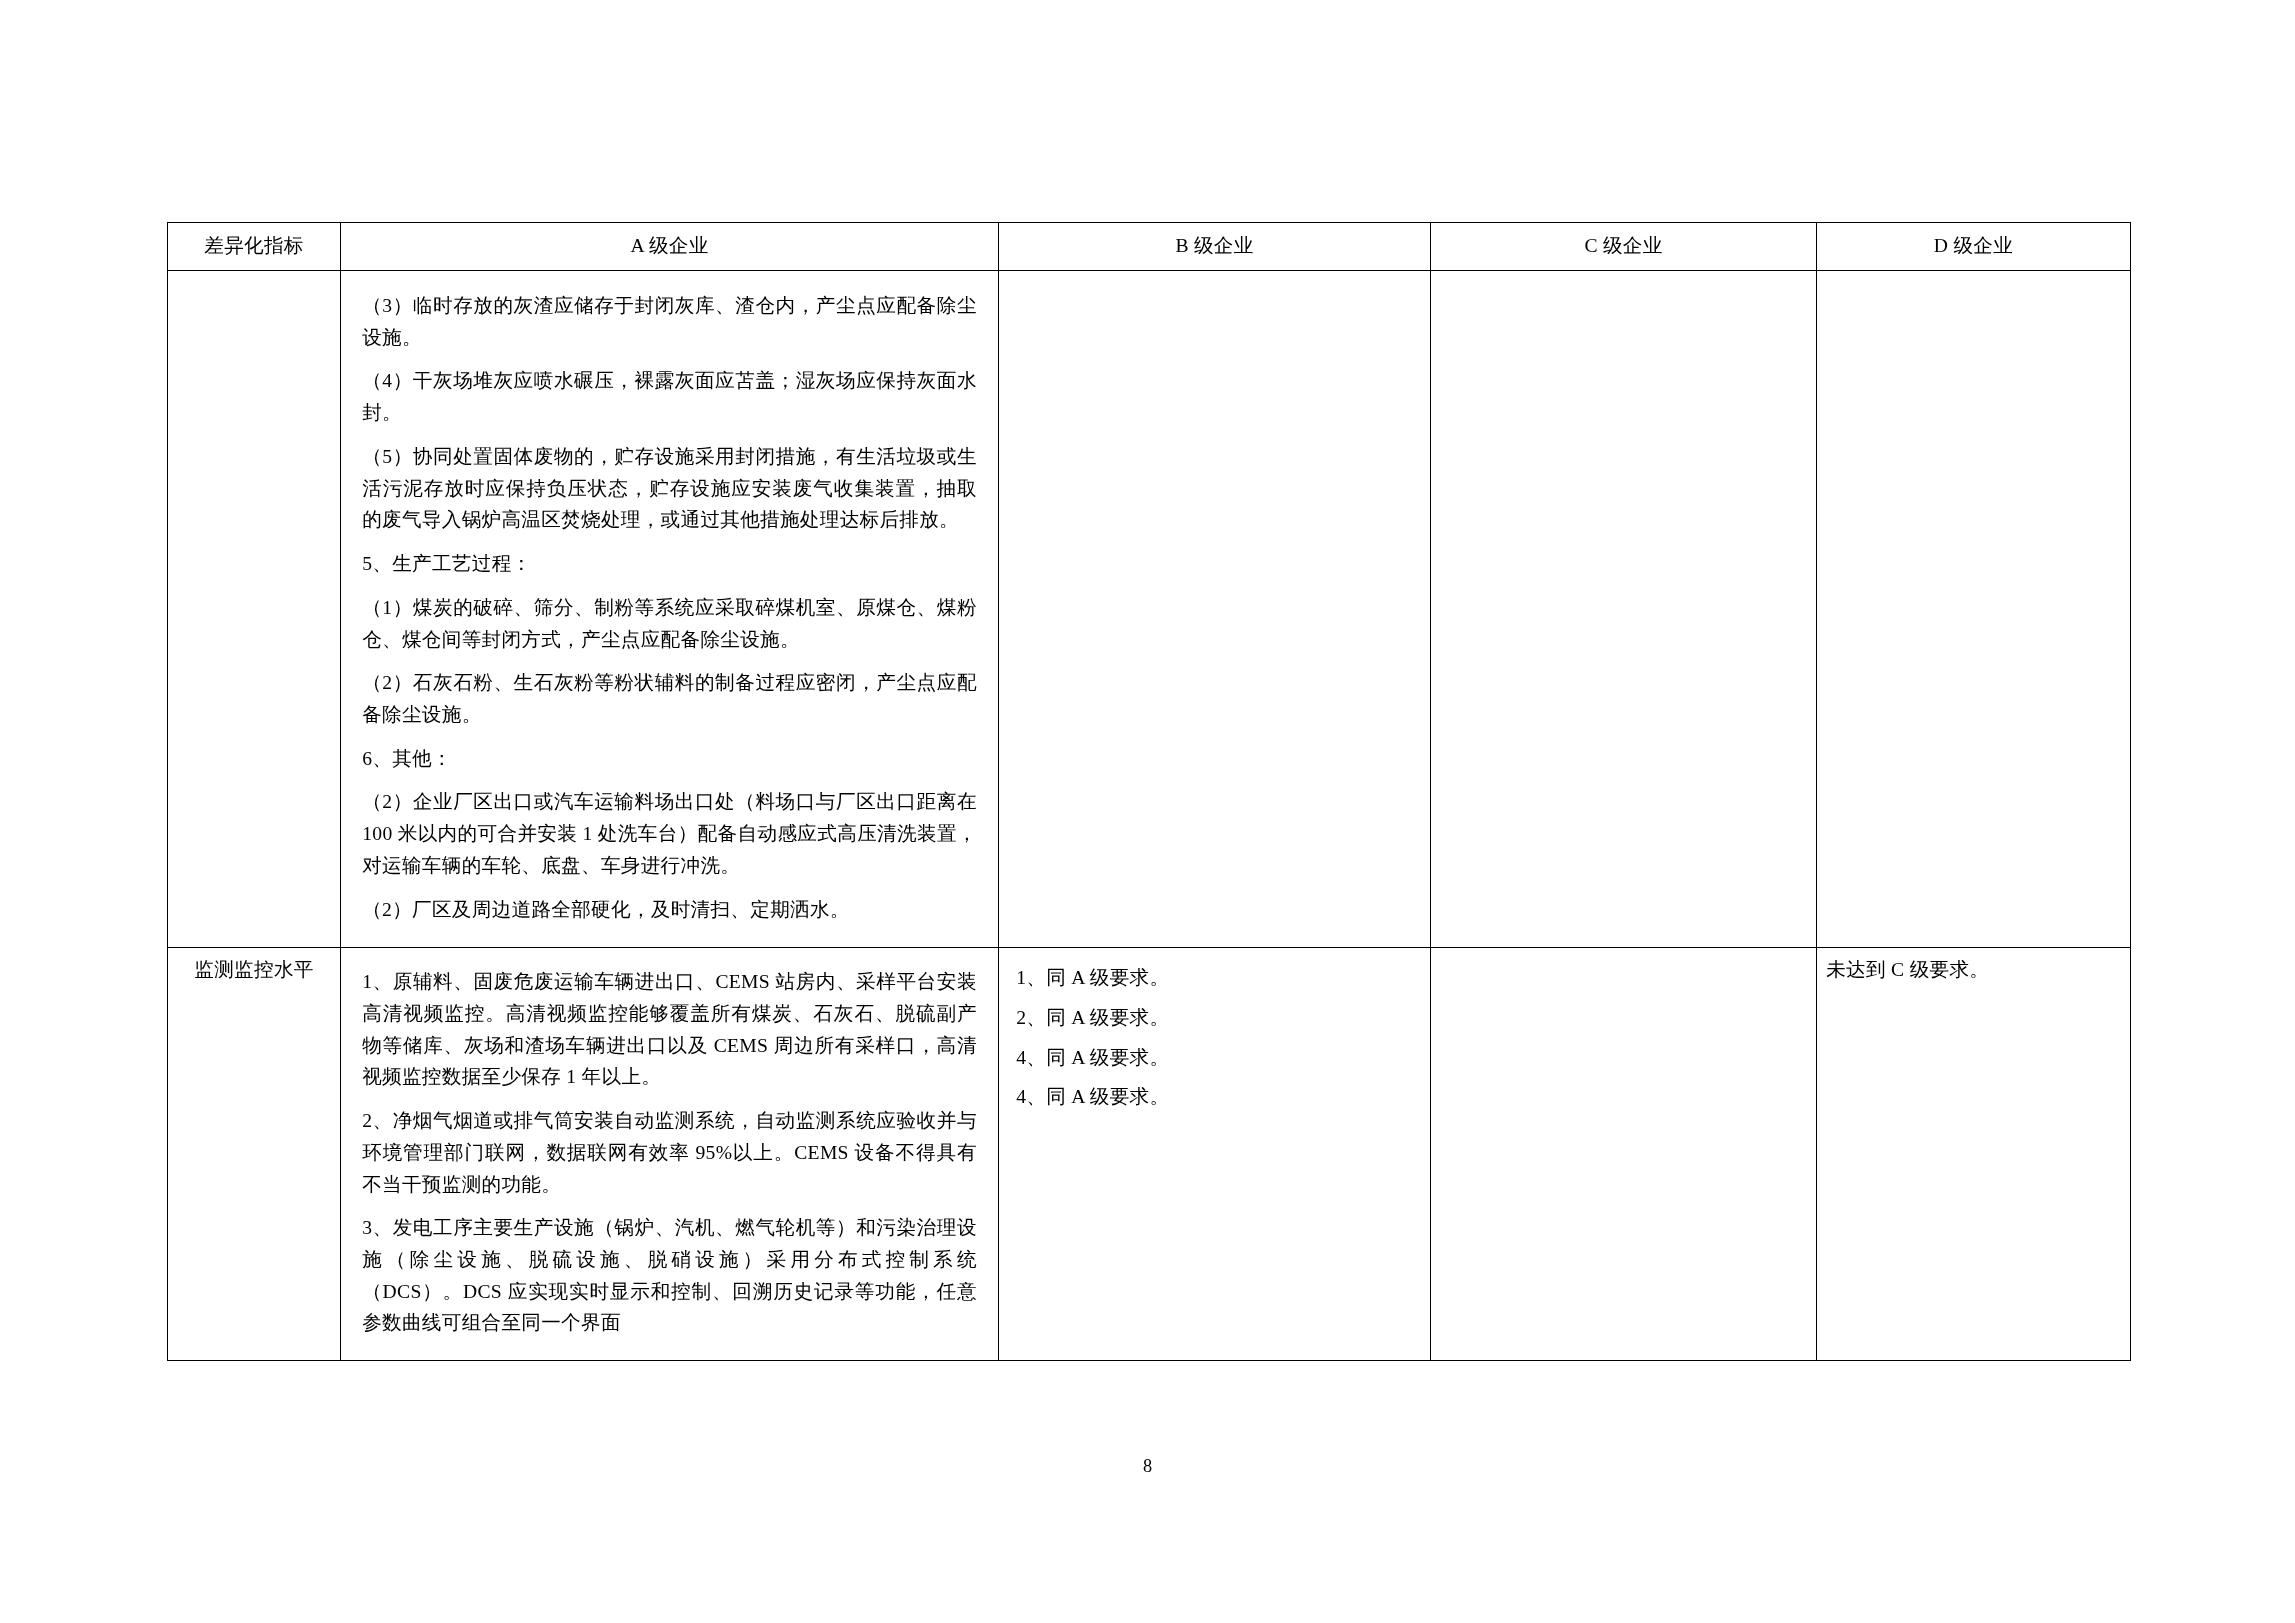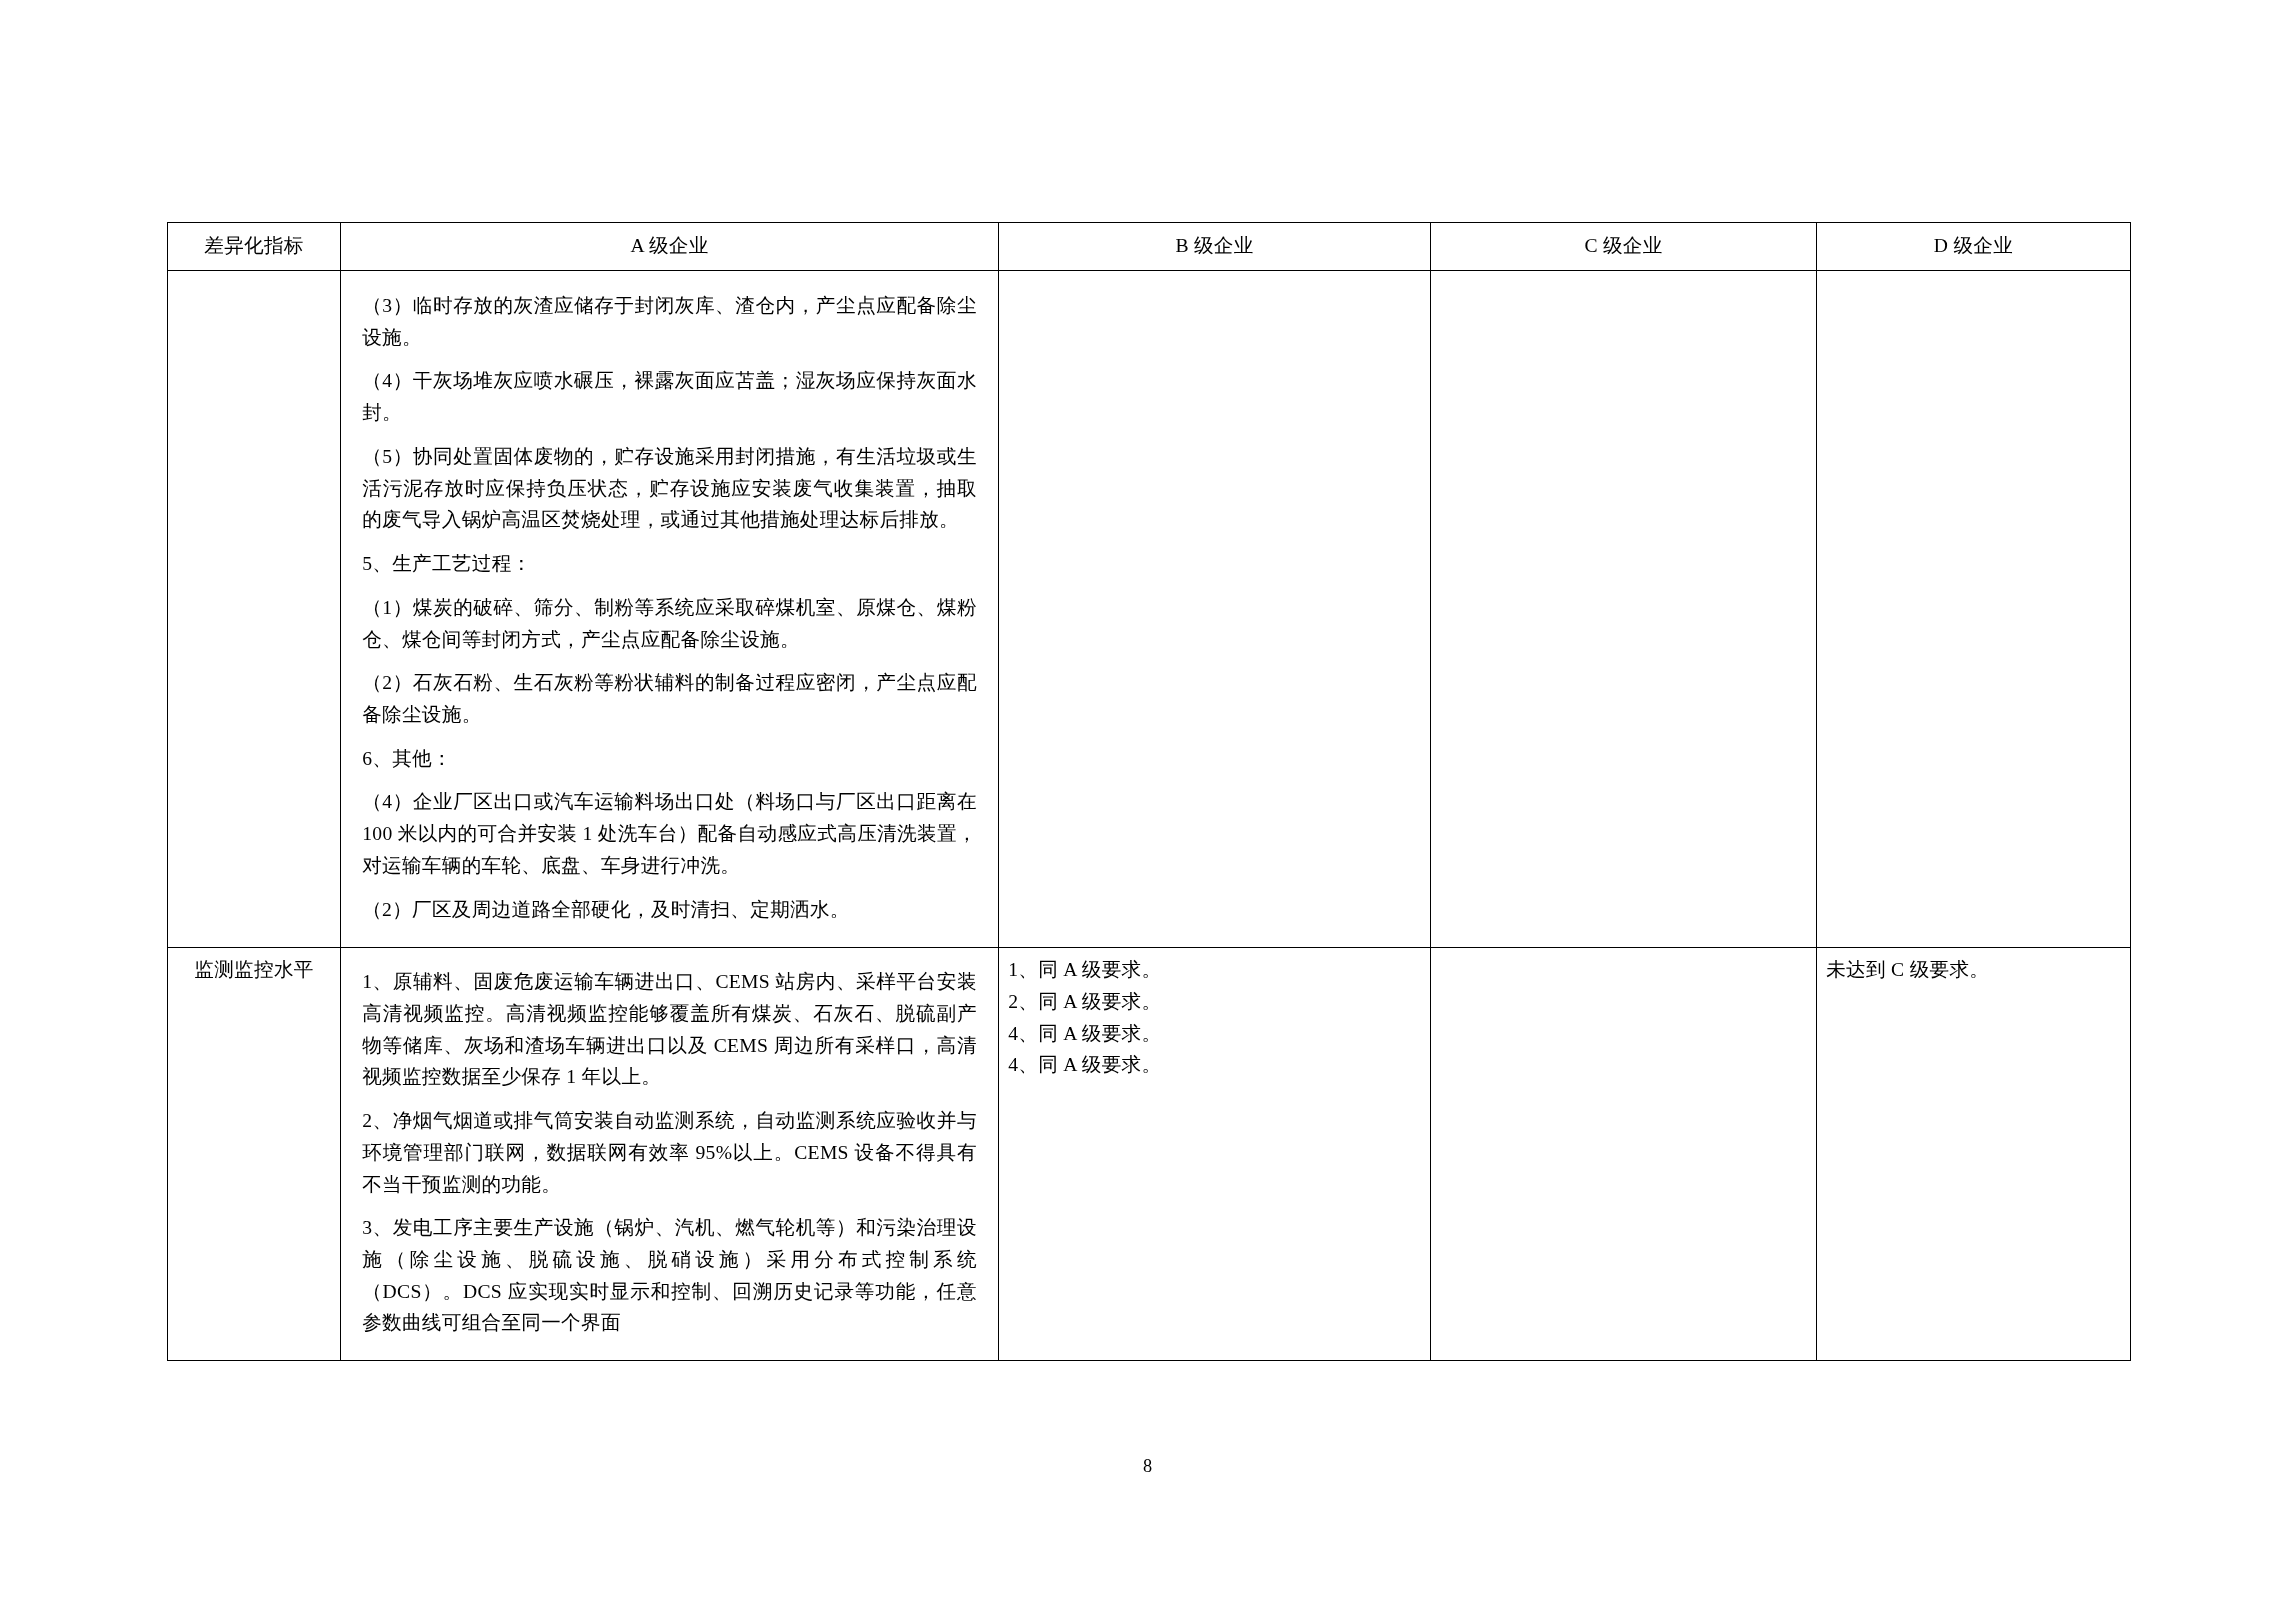--- a/index.html
+++ b/index.html
@@ -57,21 +57,21 @@
   .para {
     margin: 12px;
     text-align: justify;
     text-justify: inter-ideograph;
   }
   .idx-label {
     font-size: 19.6px;
     letter-spacing: 1.3px;
     margin-top: 8px;
   }
-  .b-list .para { margin: 0; }
+  .b-list .para { margin: 8px; }
   .bcell {
     vertical-align: middle;
   }
   .dcell {
     vertical-align: middle;
   }
   .page-number {
     position: absolute;
     top: 1456px;
     left: 0;
@@ -107,21 +107,21 @@
       <tr>
         <td class="cell-center-mid idx-label"></td>
         <td>
           <p class="para">（3）临时存放的灰渣应储存于封闭灰库、渣仓内，产尘点应配备除尘设施。</p>
           <p class="para">（4）干灰场堆灰应喷水碾压，裸露灰面应苫盖；湿灰场应保持灰面水封。</p>
           <p class="para">（5）协同处置固体废物的，贮存设施采用封闭措施，有生活垃圾或生活污泥存放时应保持负压状态，贮存设施应安装废气收集装置，抽取的废气导入锅炉高温区焚烧处理，或通过其他措施处理达标后排放。</p>
           <p class="para">5、生产工艺过程：</p>
           <p class="para">（1）煤炭的破碎、筛分、制粉等系统应采取碎煤机室、原煤仓、煤粉仓、煤仓间等封闭方式，产尘点应配备除尘设施。</p>
           <p class="para">（2）石灰石粉、生石灰粉等粉状辅料的制备过程应密闭，产尘点应配备除尘设施。</p>
           <p class="para">6、其他：</p>
-          <p class="para">（4）企业厂区出口或汽车运输料场出口处（料场口与厂区出口距离在 100 米以内的可合并安装 1 处洗车台）配备自动感应式高压清洗装置，对运输车辆的车轮、底盘、车身进行冲洗。</p>
+          <p class="para">（2）企业厂区出口或汽车运输料场出口处（料场口与厂区出口距离在 100 米以内的可合并安装 1 处洗车台）配备自动感应式高压清洗装置，对运输车辆的车轮、底盘、车身进行冲洗。</p>
           <p class="para">（2）厂区及周边道路全部硬化，及时清扫、定期洒水。</p>
         </td>
         <td></td>
         <td></td>
         <td></td>
       </tr>
       <tr>
         <td class="cell-center-mid idx-label">监测监控水平</td>
         <td>
           <p class="para">1、原辅料、固废危废运输车辆进出口、CEMS 站房内、采样平台安装高清视频监控。高清视频监控能够覆盖所有煤炭、石灰石、脱硫副产物等储库、灰场和渣场车辆进出口以及 CEMS 周边所有采样口，高清视频监控数据至少保存 1 年以上。</p>

